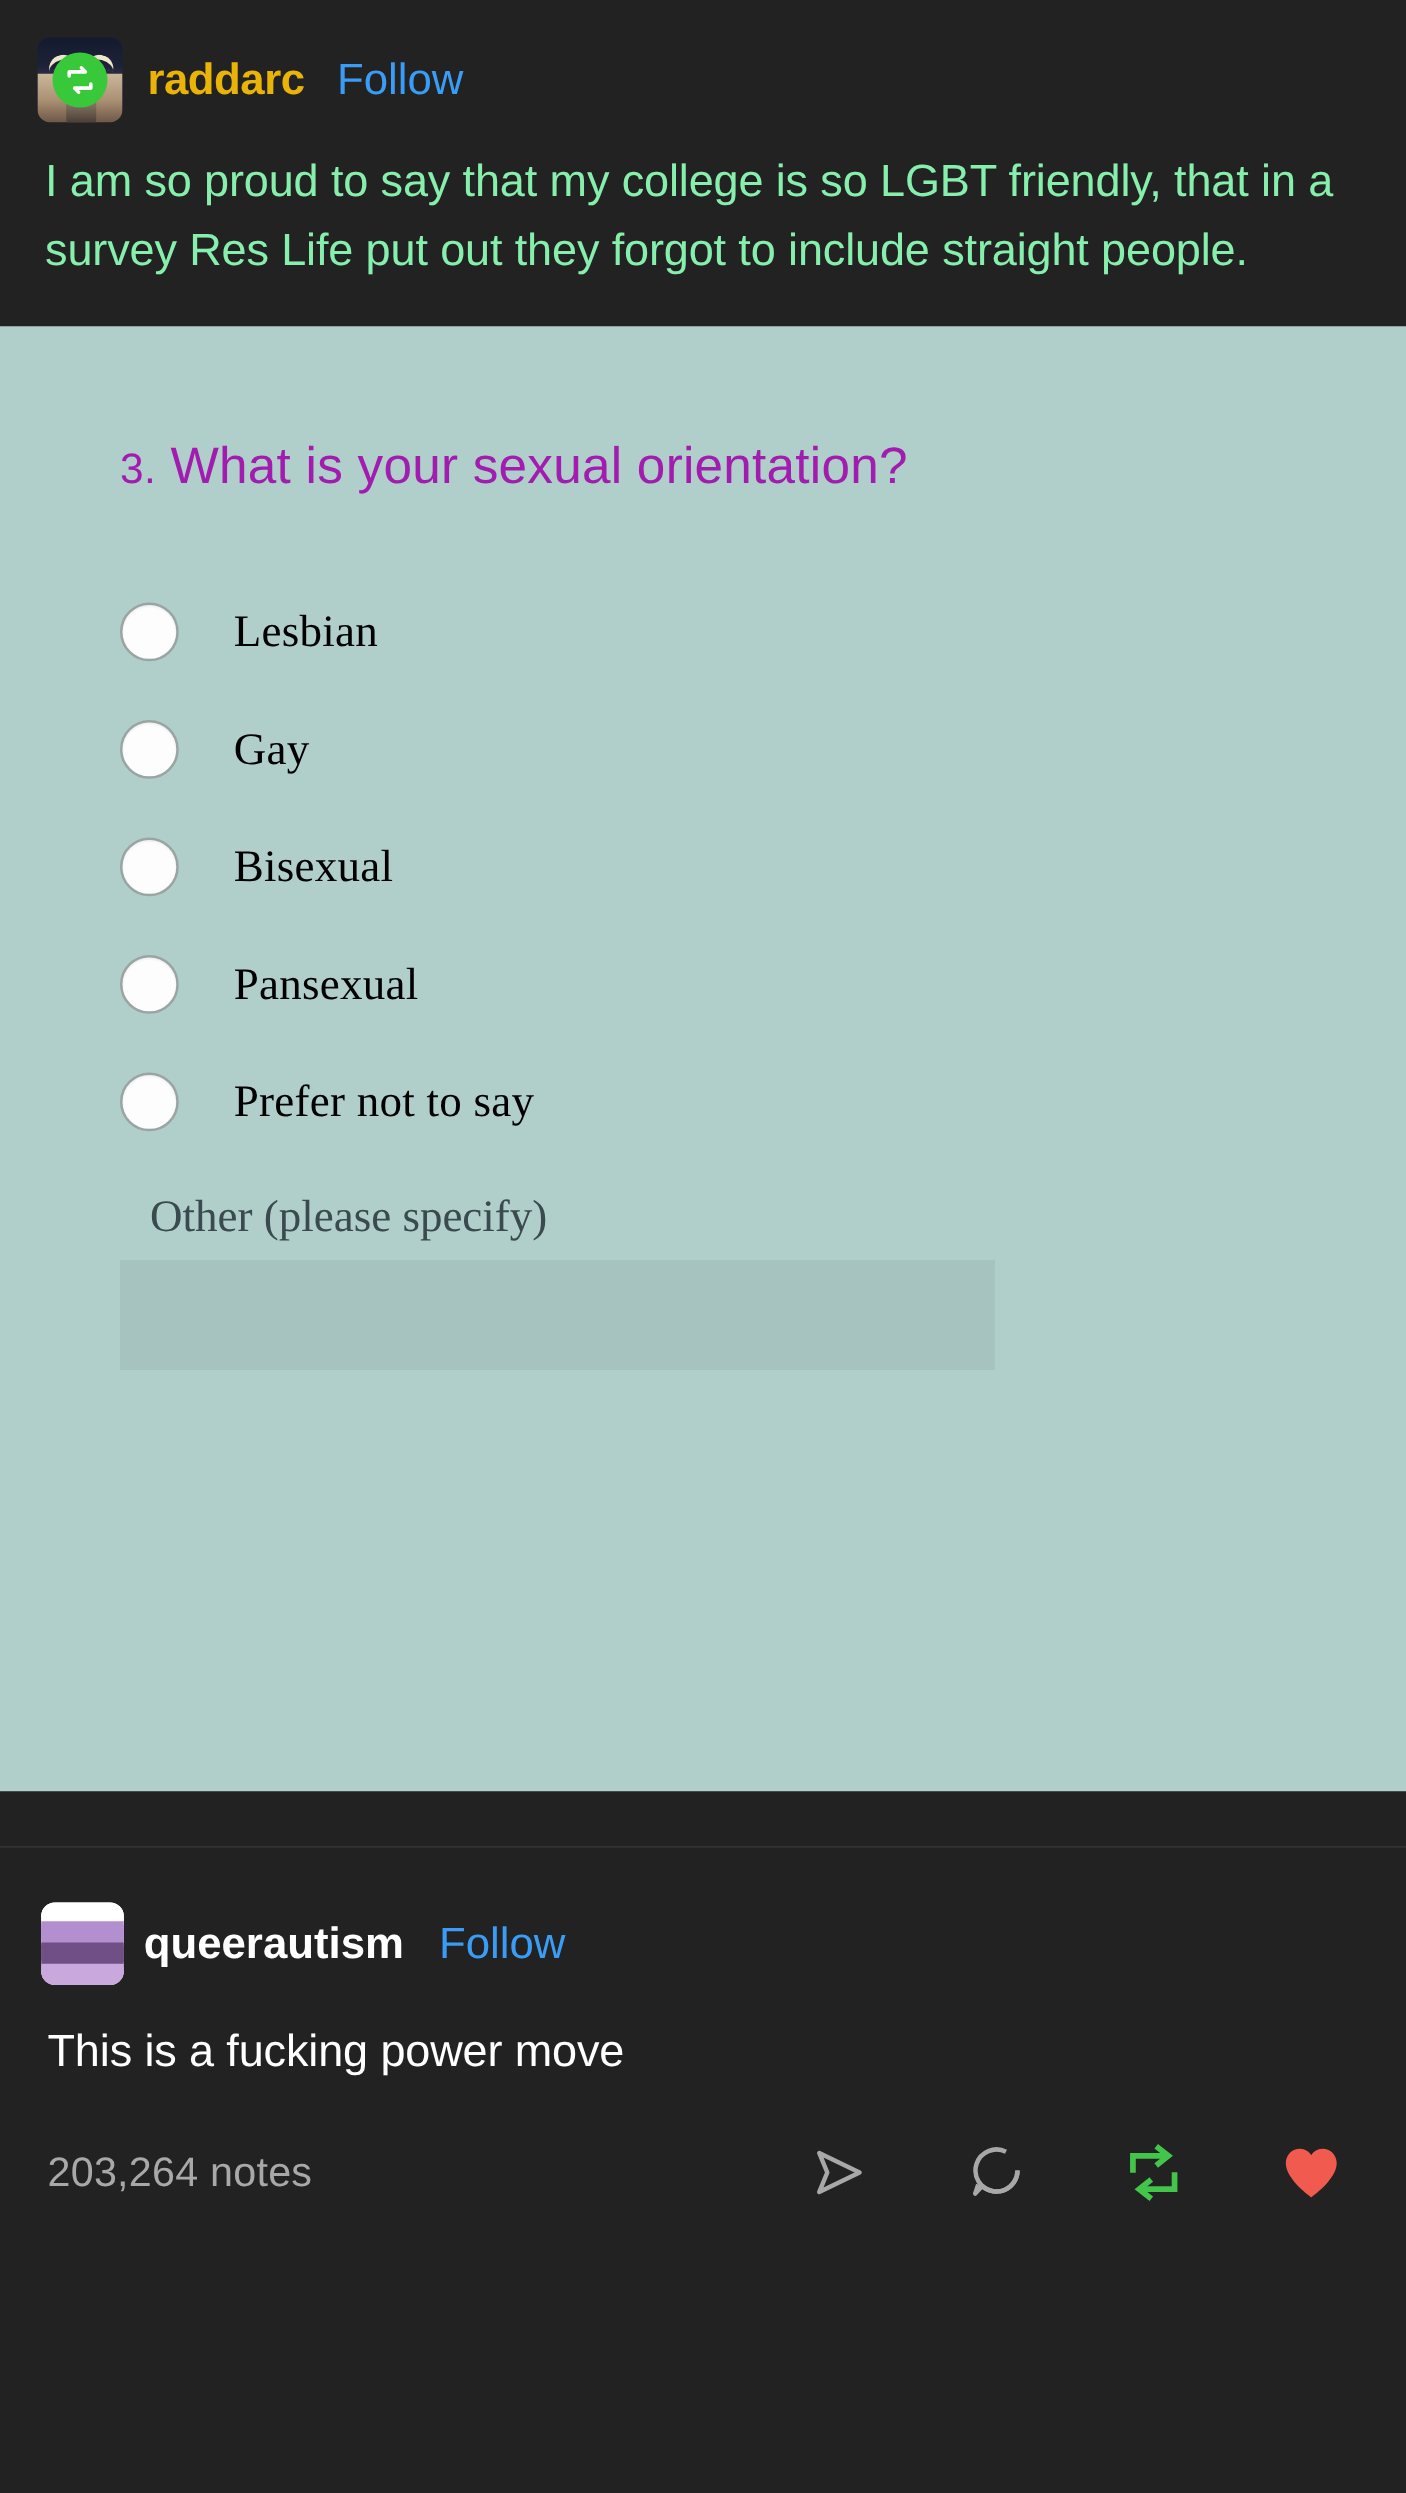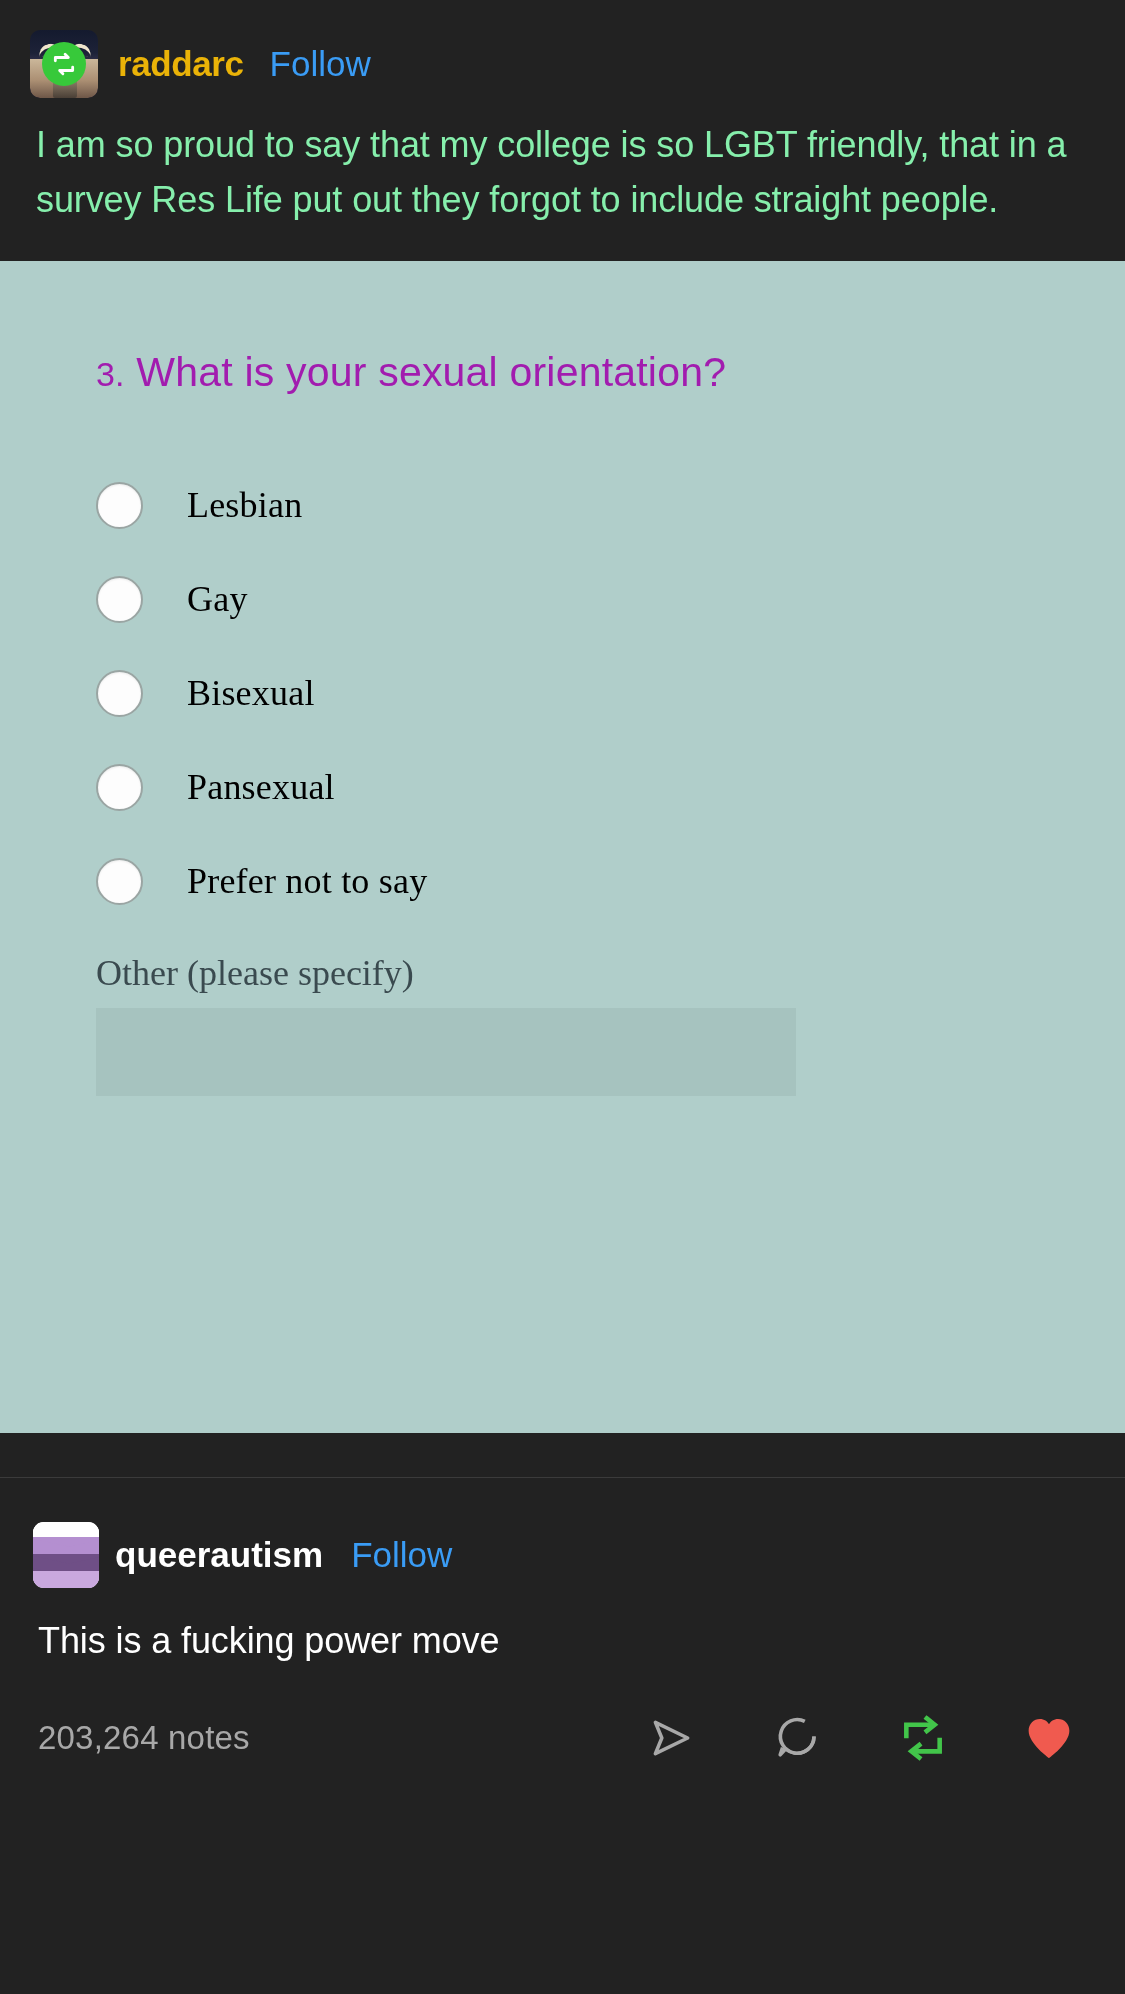--- a/index.html
+++ b/index.html
@@ -74,21 +74,21 @@
     width:47px; height:47px; border-radius:50%;
     background:#fdfdfd; border:2px solid #9aa5a3; flex:none;
     box-shadow:inset 0 1px 2px rgba(0,0,0,.07);
   }
   .opt-label {
     margin-left:44px; font-size:36px; color:#000000;
     font-family:"Liberation Serif", serif; letter-spacing:.2px;
   }
   .other-label {
     padding-left:96px; margin-top:24px; font-size:36px;
-    color:#3a4a4f; font-family:"Liberation Serif", serif;
+    color:#3a4a4f; font-family:"Liberation Serif", serif;margin-left:24px;
   }
   .other-box {
     margin:14px 0 0 96px; width:700px; height:88px;
     background:#a6c3bf;
   }
 
   
   .gap { height:44px; background:#222222; }
   .divider { height:1px; background:#3b3b3b; width:1125px; }
 

